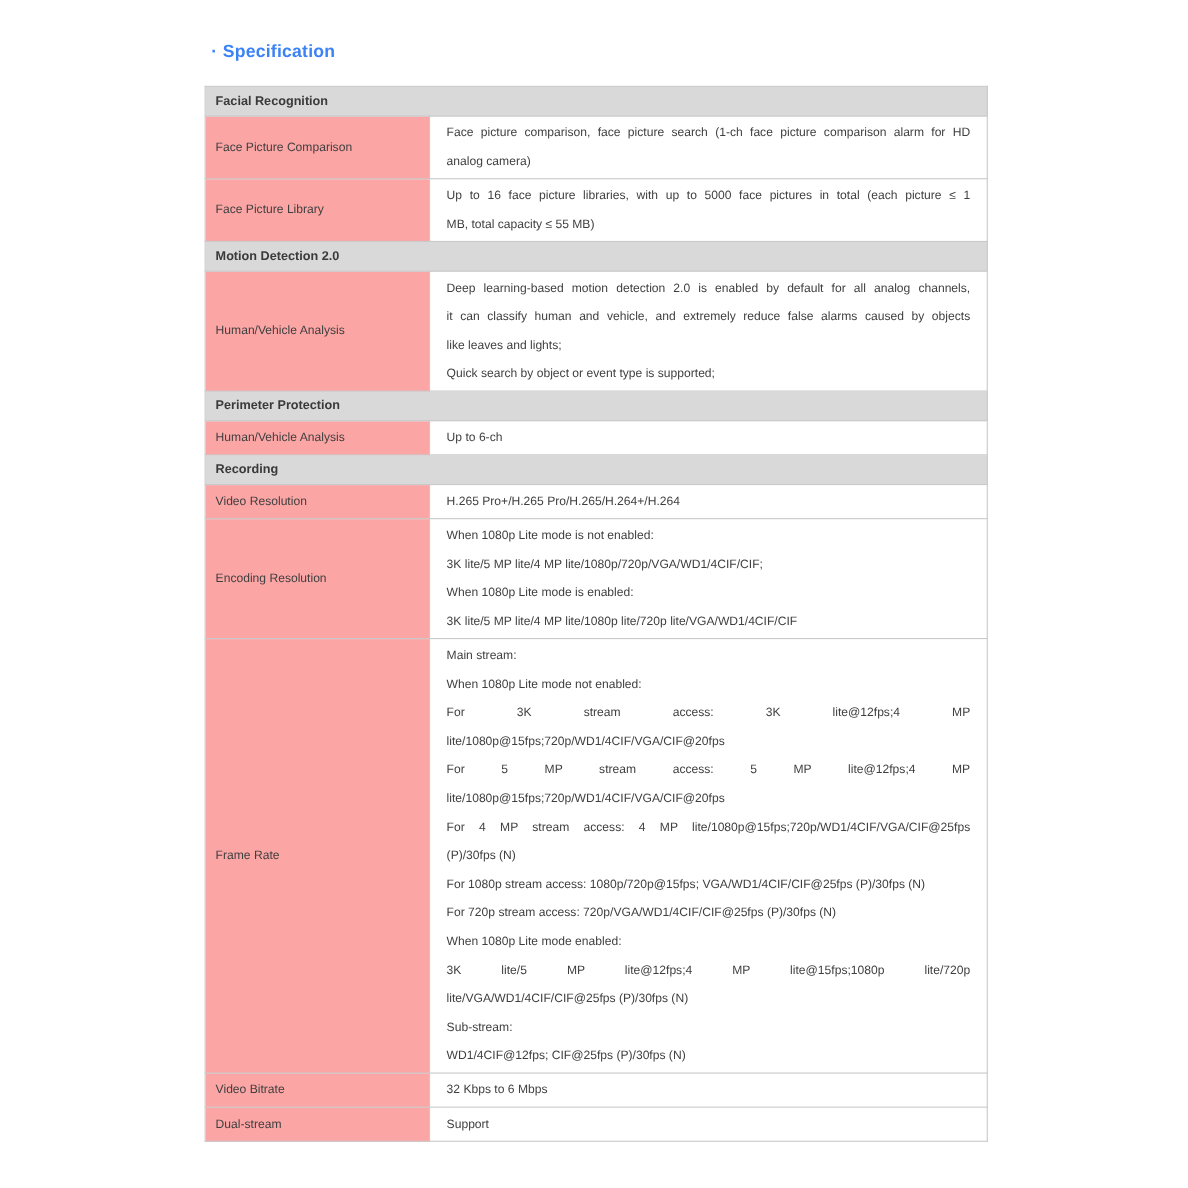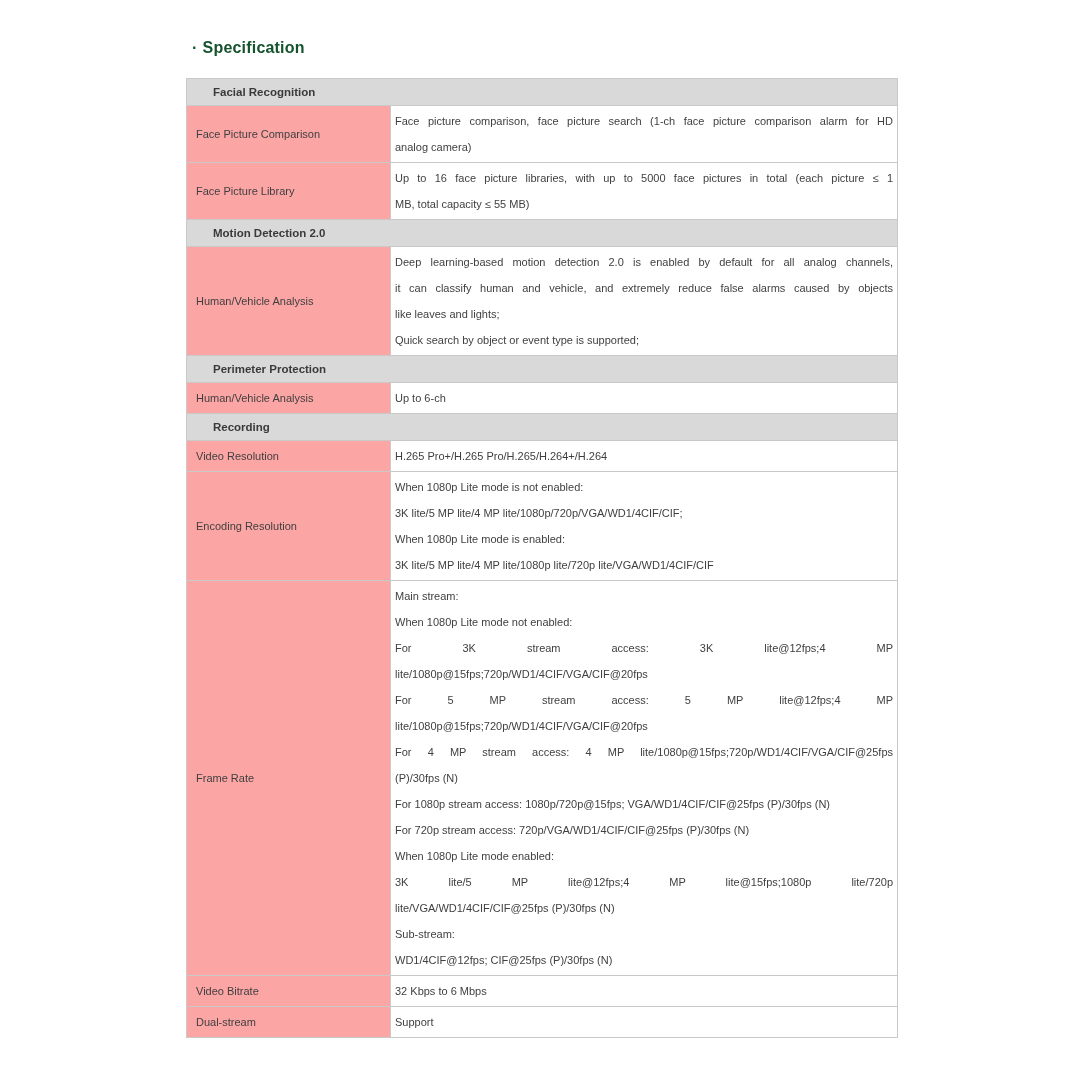--- a/index.html
+++ b/index.html
@@ -14,21 +14,21 @@
     font-family: "Liberation Sans", sans-serif;
     color: #3f3f3f;
     overflow: hidden;
   }
   .page-title {
     position: absolute;
     left: 192px;
     top: 39px;
     font-size: 16px;
     font-weight: bold;
-    color: #14532d;
+    color: #3b82f6;
     letter-spacing: 0.2px;
   }
   .page-title .bullet {
     font-size: 16px;
     margin-right: 5px;
   }
   table.spec {
     position: absolute;
     left: 186px;
     top: 78px;
@@ -40,32 +40,32 @@
   table.spec col.c2 { width: 507px; }
   table.spec td {
     border: 1px solid #c9c9c9;
     font-size: 11px;
     color: #3f3f3f;
   }
   tr.section td {
     background: #d9d9d9;
     font-weight: bold;
     color: #3a3a3a;
-    padding: 3px 26px;
+    padding: 3px 9px;
     line-height: 20px;
     font-size: 11.5px;
   }
   td.label {
     padding: 2px 9px;
     vertical-align: middle;
     line-height: 26px;
     background: #fca5a5;
   }
   td.value {
-    padding: 2px 4px;
+    padding: 2px 15px;
     vertical-align: middle;
     background: #ffffff;
   }
   td.value p {
     margin: 0;
     line-height: 26px;
     white-space: normal;
   }
   td.value p.stretch {
     text-align: justify;

